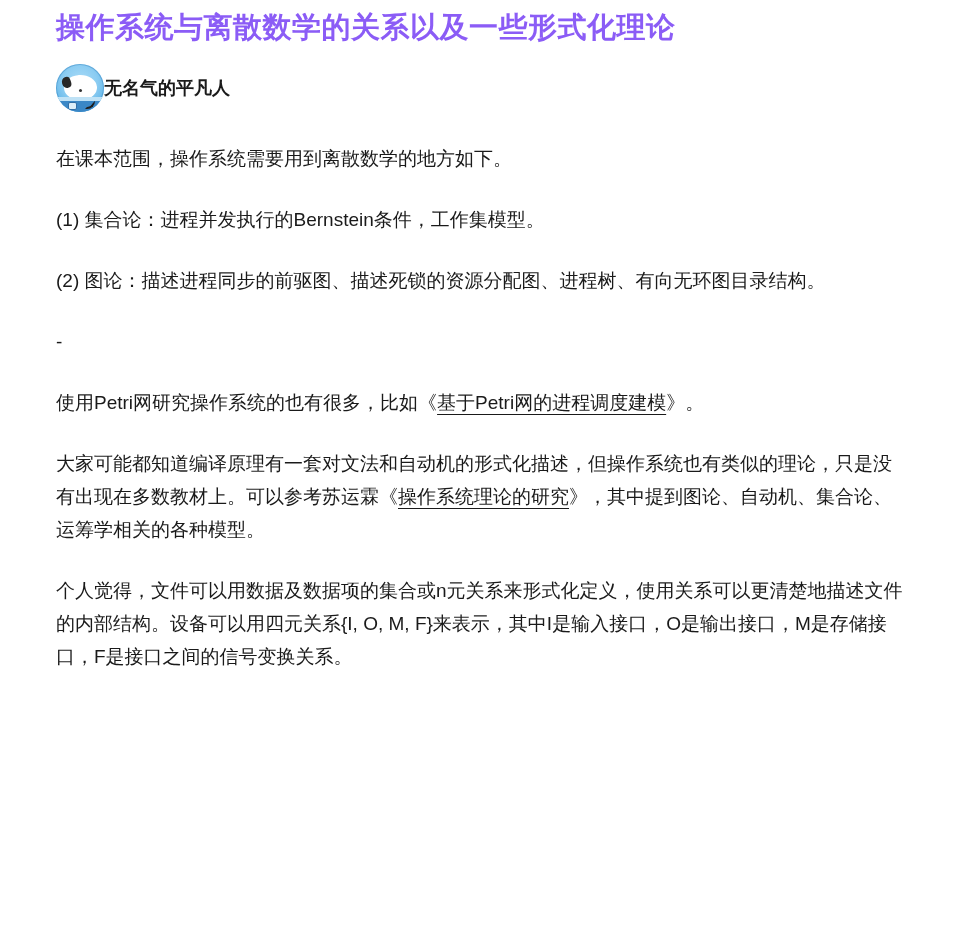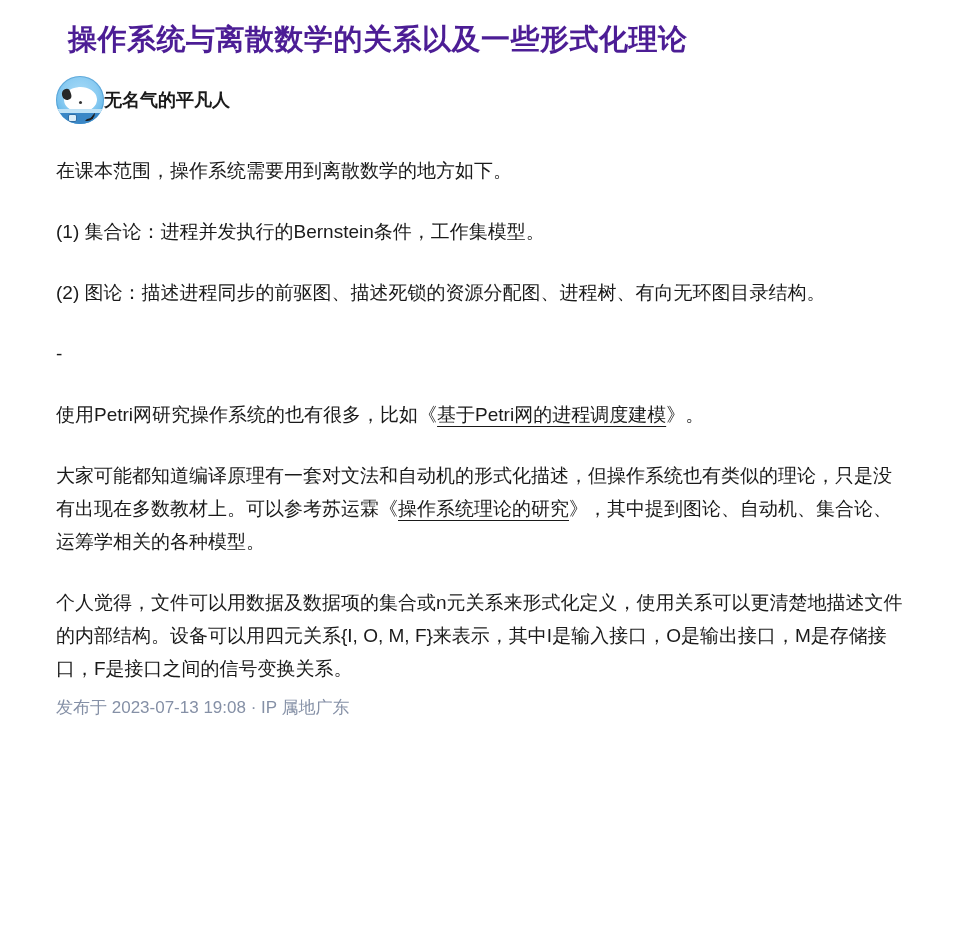--- a/index.html
+++ b/index.html
@@ -13,26 +13,26 @@
     overflow: hidden;
     font-family: "Liberation Sans", sans-serif;
     color: #1a1a1a;
   }
   .page {
     box-sizing: border-box;
     width: 955px;
     padding: 8px 46px 0 56px;
   }
   .post-title {
-    margin: 12px;
+    margin: 0;
     font-size: 29px;
     line-height: 38px;
     font-weight: 700;
     letter-spacing: 0.5px;
-    color: #4c1d95;
+    color: #8b5cf6;
   }
   .author-row {
     display: flex;
     align-items: center;
     margin-top: 18px;
     height: 48px;
   }
   .avatar {
     position: relative;
     width: 48px;
@@ -175,15 +175,14 @@
   <div class="article-body">
       <p class="para"><span>在课本范围，操作系统需要用到离散数学的地方如下。</span></p>
       <p class="para"><span> (1) 集合论：进程并发执行的Bernstein条件，工作集模型。</span></p>
       <p class="para"><span> (2) 图论：描述进程同步的前驱图、描述死锁的资源分配图、进程树、有向无环图目录结构。</span></p>
       <p class="para"><span>-</span></p>
       <p class="para"><span>使用Petri网研究操作系统的也有很多，比如《</span><a class="inline-link">基于Petri网的进程调度建模</a><span>》。</span></p>
       <p class="para"><span>大家可能都知道编译原理有一套对文法和自动机的形式化描述，但操作系统也有类似的理论，只是没有出现在多数教材上。可以参考苏运霖《</span><a class="inline-link">操作系统理论的研究</a><span>》，其中提到图论、自动机、集合论、运筹学相关的各种模型。</span></p>
       <p class="para"><span>个人觉得，文件可以用数据及数据项的集合或n元关系来形式化定义，使用关系可以更清楚地描述文件的内部结构。设备可以用四元关系{I, O, M, F}来表示，其中I是输入接口，O是输出接口，M是存储接口，F是接口之间的信号变换关系。</span></p>
     </div>
 
-  <div class="post-meta">发布于 2023-07-13 19:08 · IP 属地广东</div>
 
 </div>
 
 </body></html>

